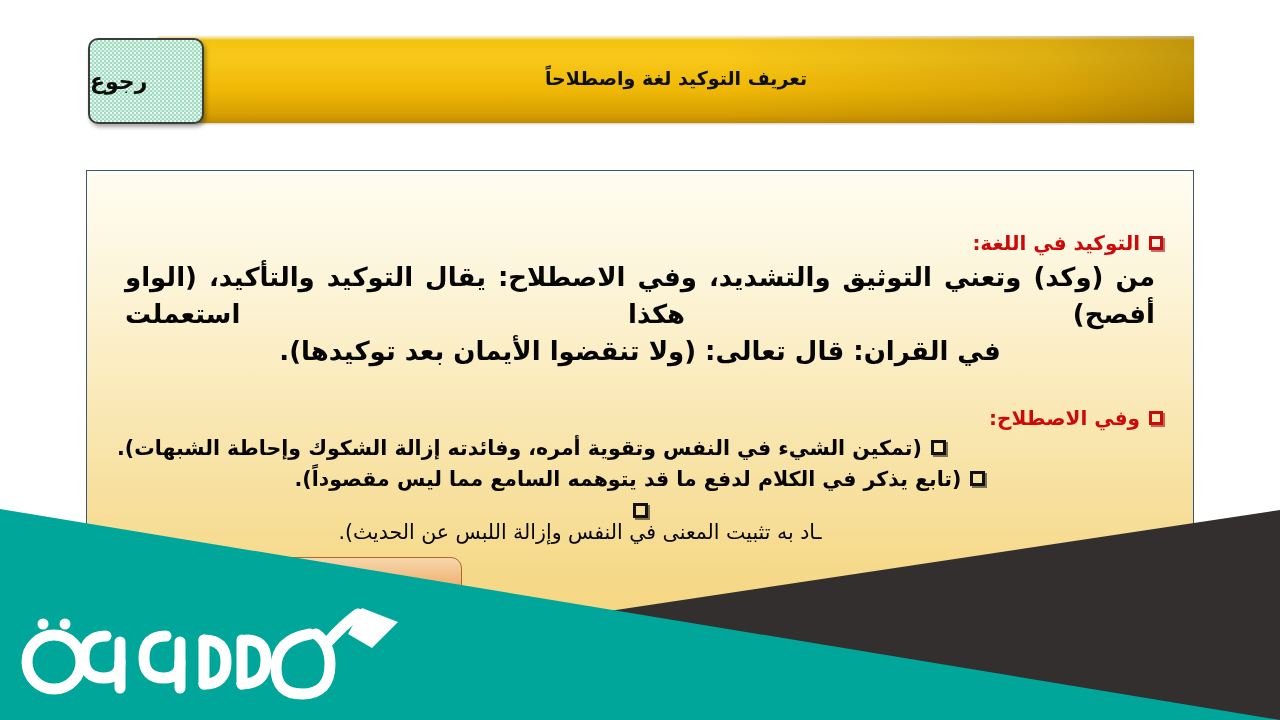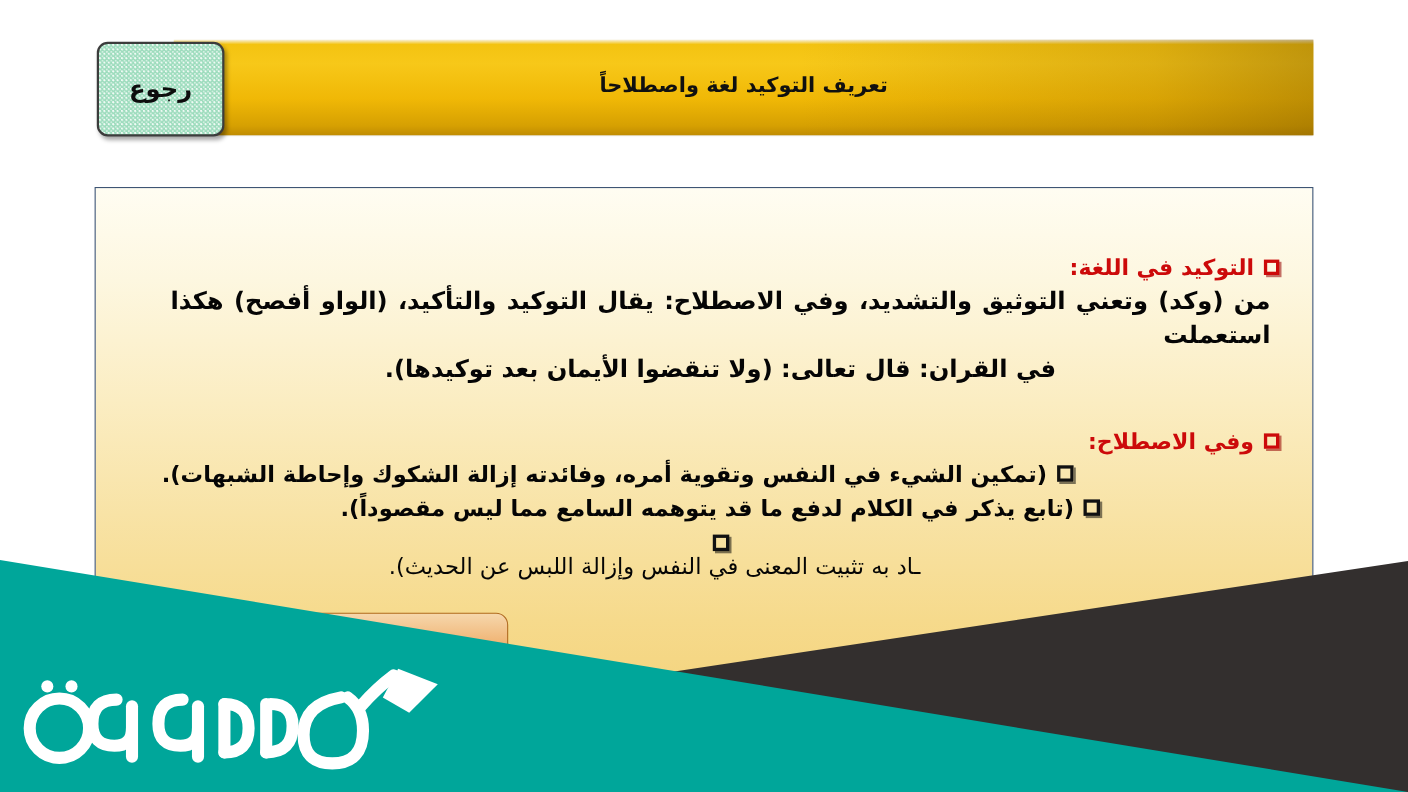--- a/index.html
+++ b/index.html
@@ -72,21 +72,21 @@
     border: 2px solid #3c3c3c;
     border-radius: 10px;
     background-color: #9ddcbd;
     background-image:
       radial-gradient(circle at 1px 1px, rgba(255,255,255,0.85) 0.9px, rgba(0,0,0,0) 1.1px),
       radial-gradient(circle at 3px 3px, rgba(255,255,255,0.55) 0.8px, rgba(0,0,0,0) 1.0px);
     background-size: 4px 4px, 4px 4px;
     box-shadow: 2px 3px 4px rgba(0,0,0,0.35);
     display: flex;
     align-items: center;
-    justify-content: center;
+    justify-content: flex-end;
     box-sizing: border-box;
     cursor: pointer;
   }
   .back-btn-label {
     font-size: 22px;
     font-weight: bold;
     color: #0d0d0d;
   }
 
   
@@ -104,21 +104,20 @@
       #fbedc2 42%,
       #f8e3a6 64%,
       #f6da8c 85%,
       #f4d47e 100%);
     overflow: hidden;
   }
   .content-inner {
     padding: 60px 30px 0 30px;
     text-align: right;
     direction: rtl;
-    margin-left: 30px;
   }
 
   .heading-row {
     display: flex;
     flex-direction: row;
     align-items: center;
     justify-content: flex-start;
     gap: 9px;
     margin: 0 0 4px 0;
   }
@@ -138,21 +137,21 @@
     height: 15px;
   }
   .heading-text {
     font-size: 20px;
     font-weight: bold;
     color: #cc0a0a;
     line-height: 1.2;
   }
 
   .para {
-    font-size: 22px;
+    font-size: 26px;
     font-weight: bold;
     color: #050505;
     line-height: 1.42;
     text-align: justify;
     text-align-last: center;
     margin: 4px 8px 0 8px;
   }
   .para .ln {
     display: block;
   }

